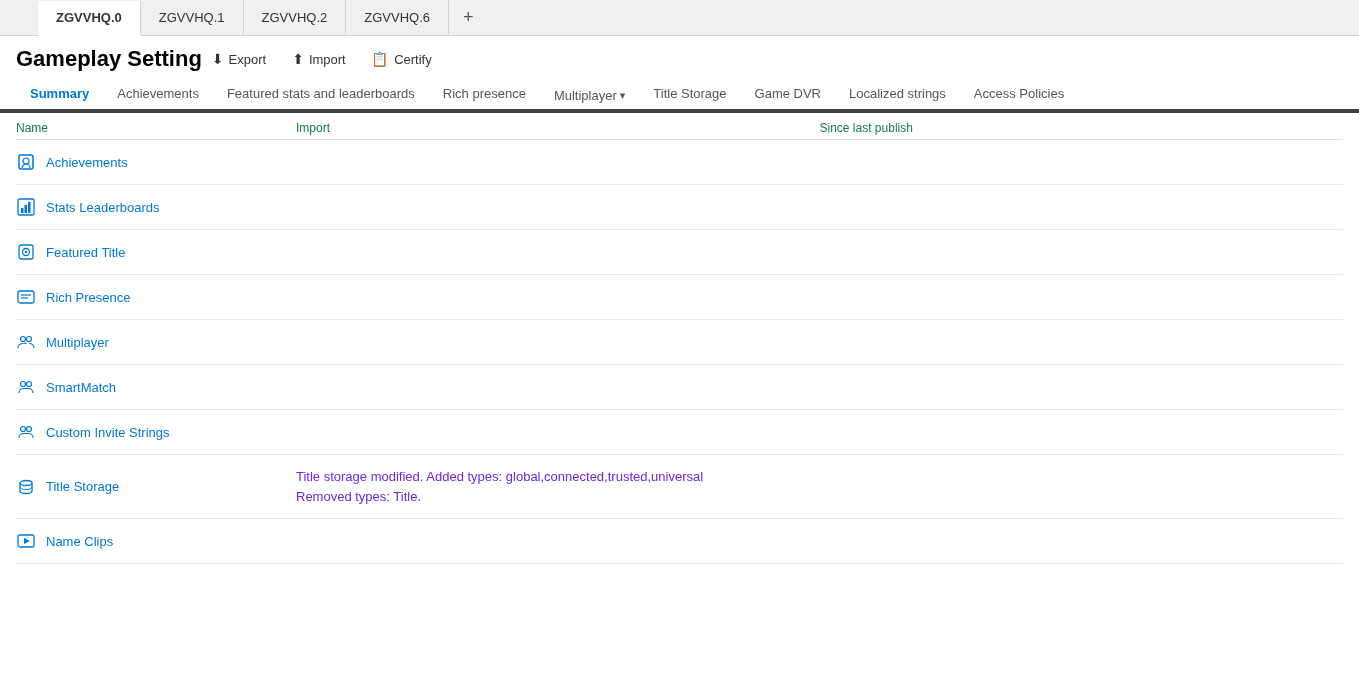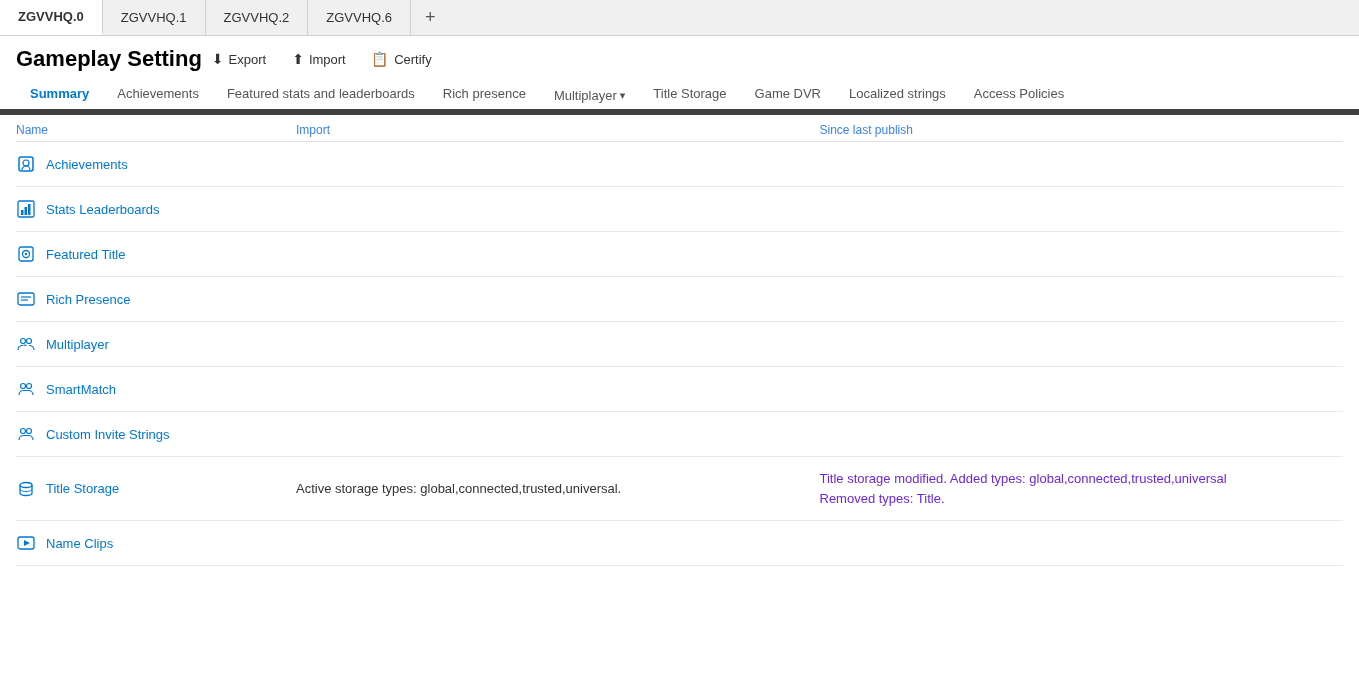--- a/index.html
+++ b/index.html
@@ -1,23 +1,25 @@
 <!DOCTYPE html>
 <html><head>
   <meta charset="utf-8">
   <style>
     * { box-sizing: border-box; margin: 0; padding: 0; }
     body { font-family: 'Segoe UI', Arial, sans-serif; font-size: 14px; color: #333; background: #fff; }
 
     
     .tab-bar {
       display: flex;
+      align-items: center;
       border-bottom: 1px solid #d0d0d0;
       background: #f0f0f0;
       height: 36px;
+      padding-left: 38px;
     }
     .tab {
       padding: 0 18px;
       height: 100%;
       display: flex;
       align-items: center;
       font-size: 13px;
       cursor: pointer;
       border-right: 1px solid #d0d0d0;
       white-space: nowrap;
@@ -65,21 +67,21 @@
       background: none;
       border: none;
       padding: 4px 6px;
     }
     .btn-icon { font-size: 14px; }
 
     
     .nav-tabs {
       display: flex;
       align-items: flex-end;
-      border-bottom: 6px solid #404040;
+      border-bottom: 4px solid #404040;
       padding: 0 16px;
       gap: 0;
       overflow-x: auto;
     }
     .nav-tab {
       padding: 8px 14px;
       font-size: 13px;
       cursor: pointer;
       white-space: nowrap;
       color: #555;
@@ -104,21 +106,21 @@
     }
 
     
     .table-container { padding: 0 16px; }
     .table-header {
       display: grid;
       grid-template-columns: 280px 1fr 1fr;
       padding: 8px 0 4px 0;
       border-bottom: 1px solid #e0e0e0;
       font-size: 12px;
-      color: #3b82f6;
+      color: #15803d;
     }
     .table-row {
       display: grid;
       grid-template-columns: 280px 1fr 1fr;
       padding: 12px 0;
       border-bottom: 1px solid #e8e8e8;
       align-items: center;
     }
     .row-name {
       display: flex;
@@ -306,21 +308,20 @@
     <div class="row-name">
       <span class="row-icon">
         <svg width="18" height="18" viewBox="0 0 18 18" fill="none">
             <ellipse cx="9" cy="5" rx="6" ry="2.5" stroke="#0078d4" stroke-width="1.3" fill="none"></ellipse>
             <path d="M3 5v8c0 1.4 2.7 2.5 6 2.5s6-1.1 6-2.5V5" stroke="#0078d4" stroke-width="1.3" fill="none"></path>
             <path d="M3 9c0 1.4 2.7 2.5 6 2.5s6-1.1 6-2.5" stroke="#0078d4" stroke-width="1" fill="none"></path>
           </svg>
       </span>
       <span>Title Storage</span>
     </div>
-    <div class="row-detail">Active storage types: global,connected,trusted,universal.</div>
     <div class="row-since-multi">
       <div>Title storage modified. Added types: global,connected,trusted,universal</div>
       <div>Removed types: Title.</div>
     </div>
   </div>
 
   <div class="table-row">
     <div class="row-name">
       <span class="row-icon">
         <svg width="18" height="18" viewBox="0 0 18 18" fill="none">

